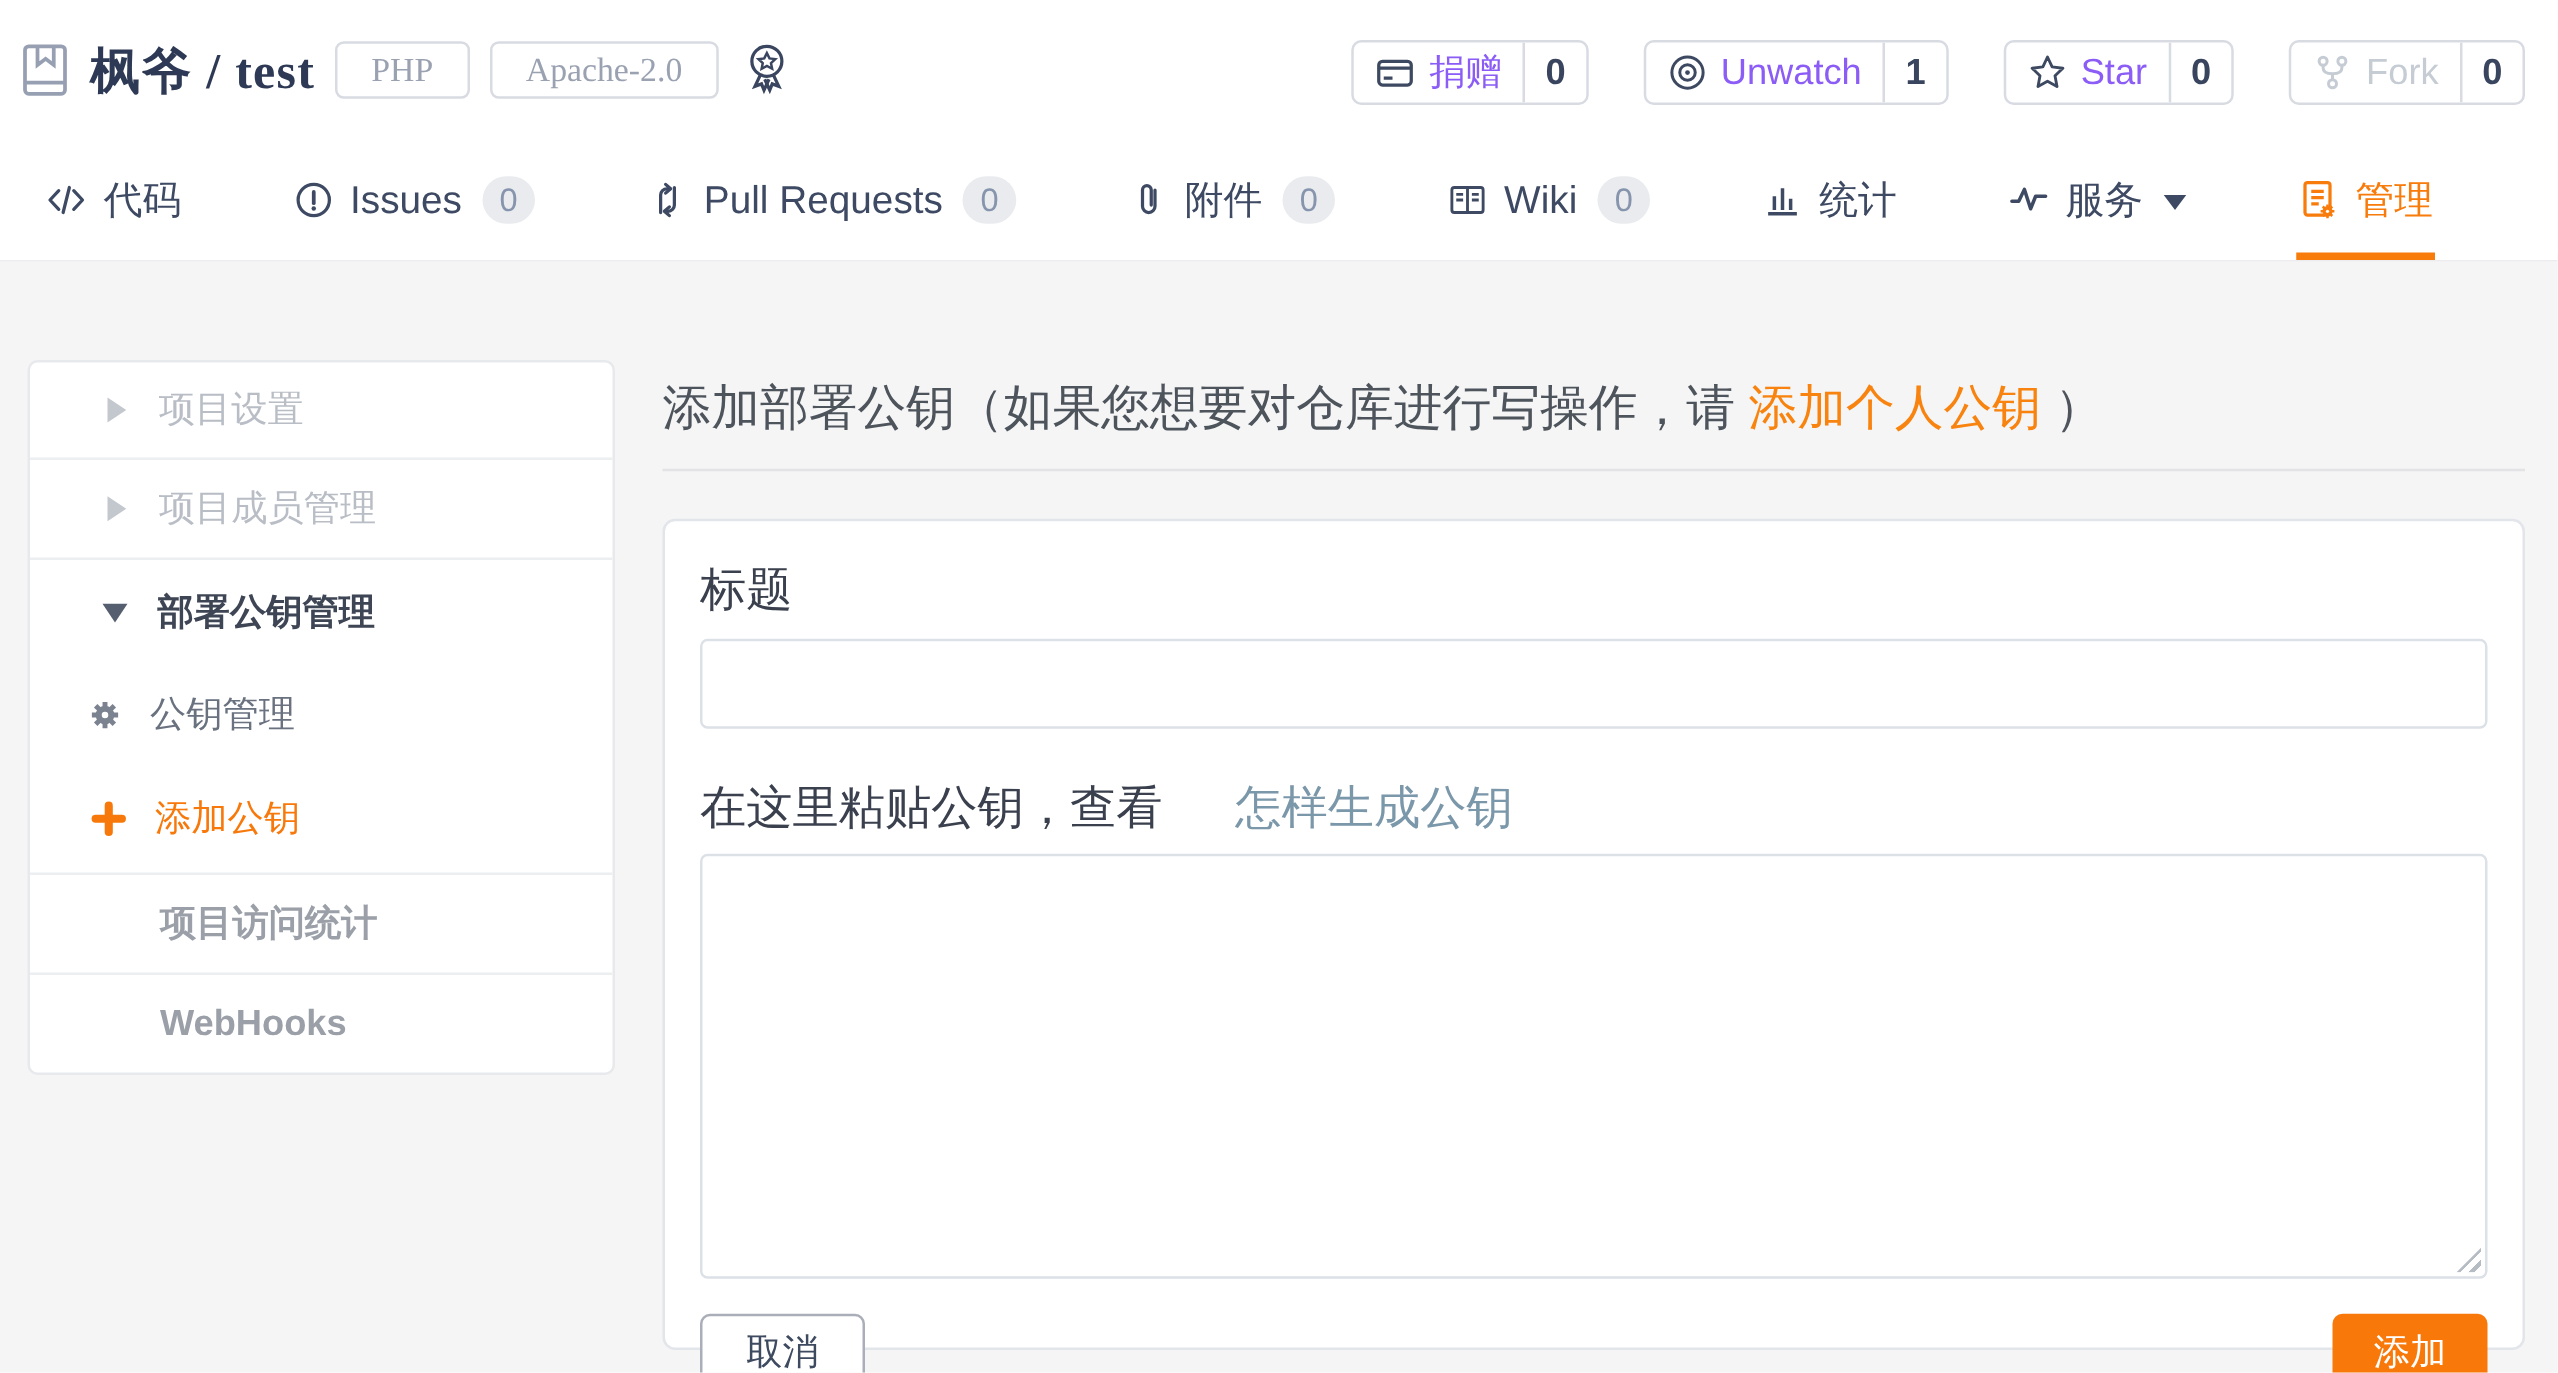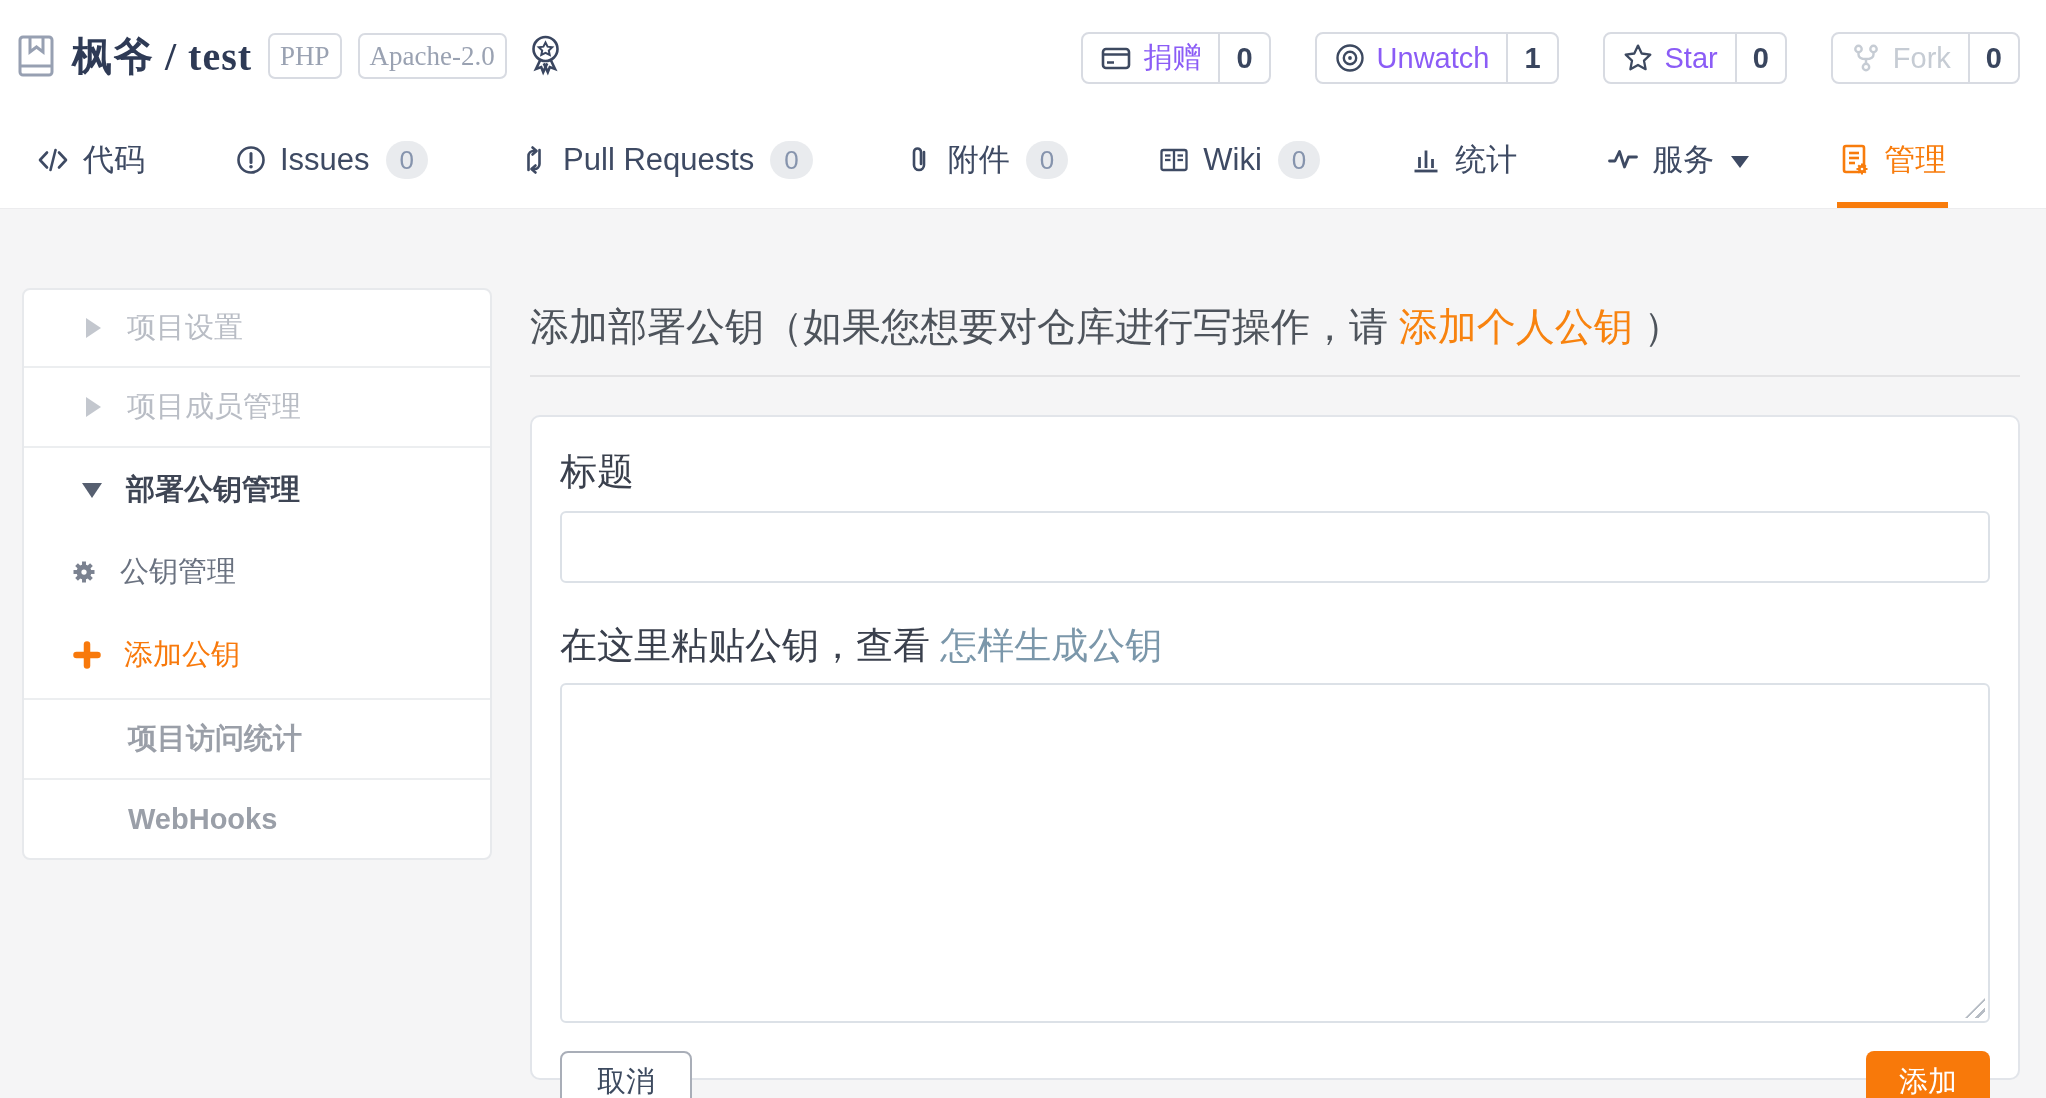--- a/index.html
+++ b/index.html
@@ -9,21 +9,21 @@
     background:#ffffff; overflow:hidden; position:relative;
   }
   #app { position:absolute; inset:0; }
 
   
   .topbar { position:absolute; top:0; left:0; width:2046px; height:208px; background:#fff; }
   .repo-row { position:absolute; top:24px; left:16px; height:64px; display:flex; align-items:center;font-family:Liberation Serif, serif; }
   .repo-icon { color:#97a0b2; display:flex; }
   .repo-title { font-size:40px; font-weight:700; color:#2e3a55; margin-left:16px; letter-spacing:1px; }
   .repo-badge { margin-left:16px; border:2px solid #d8dbe2; border-radius:7px; color:#9aa2b2;
-    font-size:27px; padding:5px 10px; line-height:1.2; background:#fff; }
+    font-size:27px; padding:5px 27px; line-height:1.2; background:#fff; }
   .medal { margin-left:20px; color:#3a4660; display:flex; }
 
   .actions { position:absolute; top:32px; right:26px; display:flex; gap:44px; }
   .action-group { display:flex; align-items:stretch; border:2px solid #d8dbe2; border-radius:8px;
     height:52px; background:#fff; overflow:hidden; cursor:pointer; }
   .action-left { display:flex; align-items:center; gap:11px; padding:0 17px; color:#8b5cf6; font-size:29px; }
   .action-left .aicon { display:flex; color:#3d4960; }
   .action-count { border-left:2px solid #d8dbe2; padding:0 16px; display:flex; align-items:center;
     font-weight:700; color:#39455e; font-size:29px; }
   .action-group.disabled .action-left { color:#c6ccd4; }
@@ -64,21 +64,21 @@
 
   
   .main { position:absolute; left:530px; top:96px; width:1490px; }
   .main-heading { font-size:39px; color:#4e545c; line-height:44px; }
   .main-heading .olink { color:#f8830f; text-decoration:none; cursor:pointer; }
   .divider { margin-top:26px; border-top:2px solid #e3e3e5; height:0; }
 
   .panel { margin-top:38px; background:#fff; border:2px solid #e2e5ea; border-radius:10px;
     height:665px; padding:30px 28px 26px 28px; }
   .field-label { font-size:37px; color:#3a404d; }
-  .field-label .slink { color:#7b97aa; text-decoration:none; cursor:pointer; }
+  .field-label .slink { color:#7b97aa; text-decoration:none; cursor:pointer;margin-left:48px; }
   .title-input { margin-top:14px; width:100%; height:72px; border:2px solid #dce1e7; border-radius:6px;
     background:#fff; font-size:29px; padding:0 18px; color:#333; outline:none;
     font-family:"Liberation Sans","DejaVu Sans",sans-serif; }
   .ta-wrap { position:relative; margin-top:12px; }
   .key-textarea { display:block; width:100%; height:340px; border:2px solid #dce1e7; border-radius:6px;
     background:#fff; font-size:29px; padding:12px 18px; color:#333; outline:none; resize:none;
     font-family:"Liberation Sans","DejaVu Sans",sans-serif; }
   .resize-corner { position:absolute; right:5px; bottom:5px; width:20px; height:20px;
     background:repeating-linear-gradient(135deg, transparent 0 5px, #b6bcc4 5px 8px);
     clip-path:polygon(100% 0, 100% 100%, 0 100%); pointer-events:none; }

